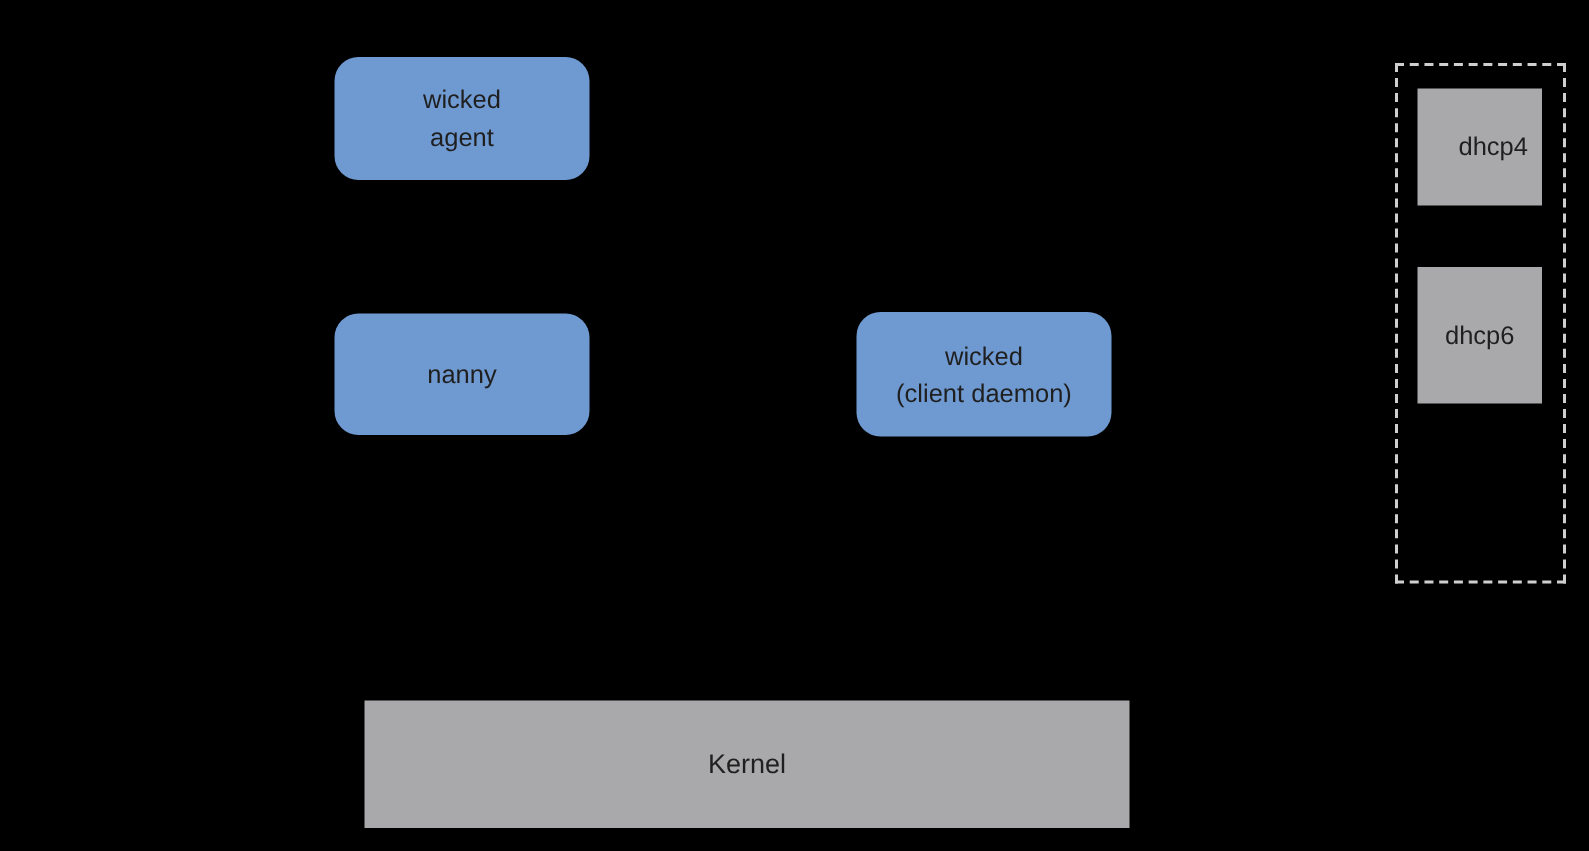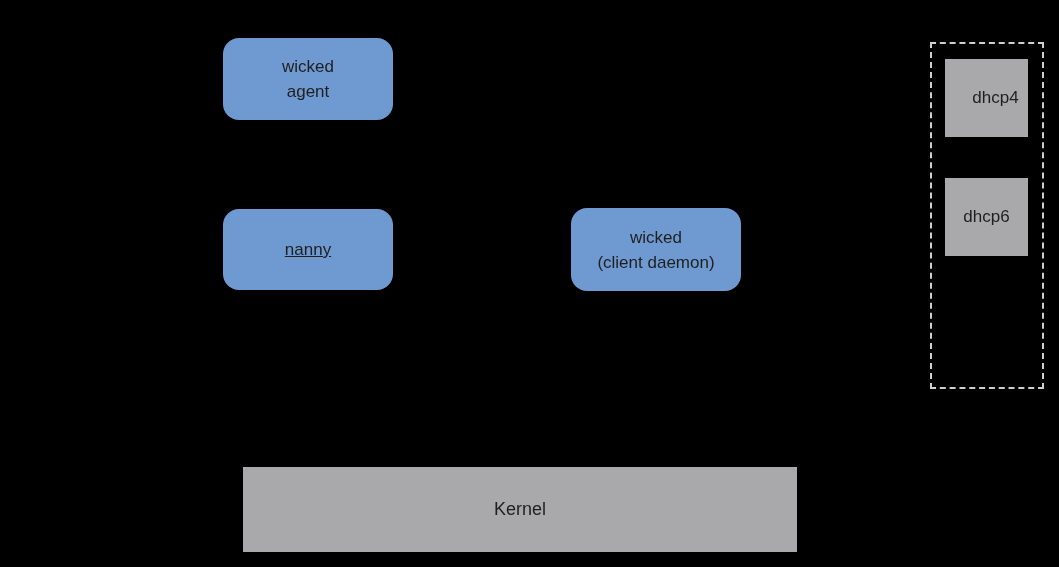--- a/index.html
+++ b/index.html
@@ -29,33 +29,33 @@
     background: #6f9ad1;
     border-radius: 16px;
     font-size: 17px;
     line-height: 25px;
   }
   .node-gray {
     background: #a9a9ab;
     font-size: 17px;
   }
   .wicked-client   { left: 223px; top: 38px;  width: 170px; height: 82px; }
-  .nanny           { left: 223px; top: 209px; width: 170px; height: 81px; text-decoration: underline; }
+  .nanny           { left: 223px; top: 209px; width: 170px; height: 81px; }
   .wicked-master   { left: 571px; top: 208px; width: 170px; height: 83px; }
-  .kernel          { left: 243px; top: 467px; width: 554px; height: 85px; font-size: 18px; }
+  .kernel          { left: 243px; top: 467px; width: 510px; height: 85px; font-size: 18px; }
   .supplicants-group {
     position: absolute;
     left: 930px; top: 42px;
     width: 114px; height: 347px;
     border: 2px dashed #cfcfcf;
     box-sizing: border-box;
     background: transparent;
   }
   .supplicant-dhcp4 { left: 945px; top: 59px;  width: 83px; height: 78px; padding-left: 18px; }
-  .supplicant-dhcp6 { left: 945px; top: 178px; width: 83px; height: 78px; justify-content: center; }
+  .supplicant-dhcp6 { left: 945px; top: 178px; width: 83px; height: 91px; justify-content: center; }
   .supplicant-wpa   { left: 945px; top: 296px; width: 83px; height: 78px; }
   .label-line { display: block; }
 </style>
 </head>
 <body>
 
 <div class="stage">
 
   <div class="node node-blue wicked-client">
     <span class="label-line">wicked</span>

